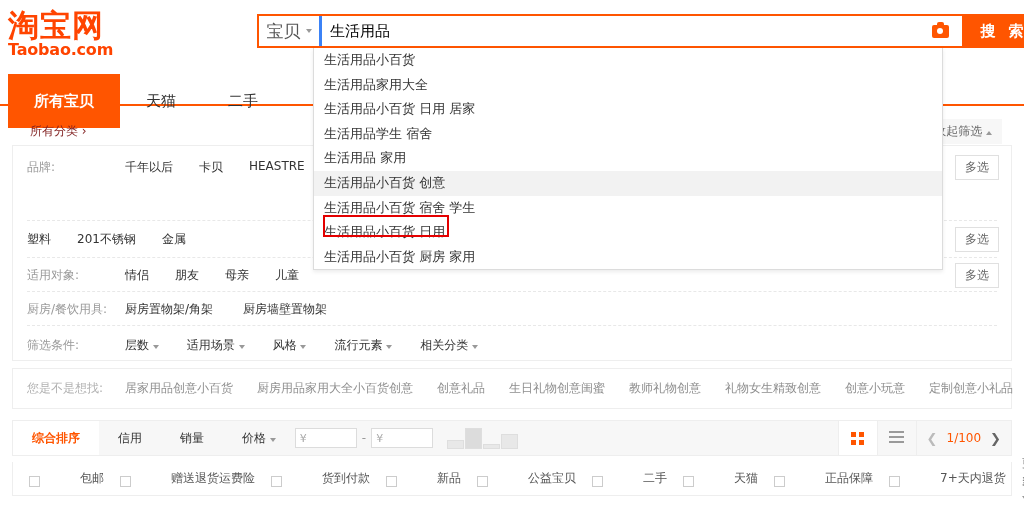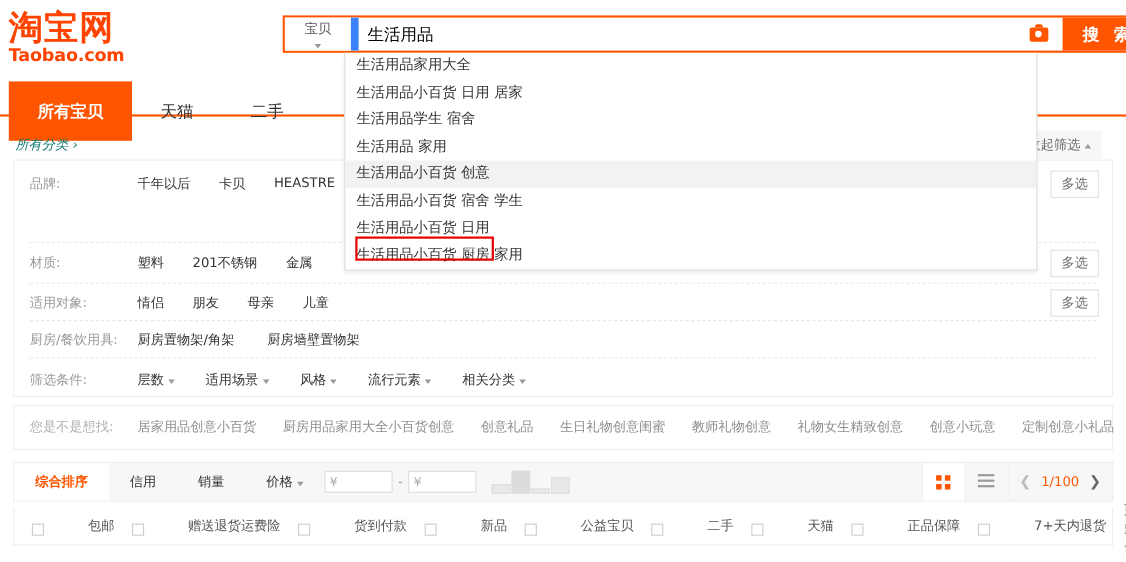--- a/index.html
+++ b/index.html
@@ -23,23 +23,22 @@
     letter-spacing:-0.2px;margin-top:-1px;
   }
 
   .searchwrap{position:absolute;left:257px;top:14px;height:34px;}
   .searchbox{
     position:relative;display:flex;align-items:stretch;height:34px;
     border:2px solid #ff5500;background:#fff;box-sizing:border-box;
   }
   .cat-select{
     width:60px;display:flex;align-items:center;justify-content:center;
-    gap:5px;font-size:12px;color:#555;background:#fff;cursor:pointer;
-    border-right:7px solid #3b82f6;
-    flex-direction:column;
+    gap:5px;font-size:17px;color:#555;background:#fff;cursor:pointer;
+    border-right:3px solid #3b82f6;
   }
   .caret{
     width:0;height:0;border-left:3.5px solid transparent;
     border-right:3.5px solid transparent;border-top:4px solid #999;
     display:inline-block;
   }
   .caret.up{border-top:none;border-bottom:4px solid #999;}
   .search-input{
     width:580px;border:none;outline:none;font-size:15px;color:#000;
     padding:11px 8px;background:transparent;
@@ -91,23 +90,22 @@
   .tabs-rule{
     position:absolute;left:0;top:104px;width:1024px;height:2px;background:#ff5500;
   }
   .orange-stub{
     position:absolute;left:936px;top:57px;width:5px;height:24px;
     background:#ffe3cf;z-index:1;
   }
 
   
   .allcat{
-    position:absolute;left:14px;top:123px;font-size:12px;color:#0f766e;
+    position:absolute;left:30px;top:123px;font-size:12px;color:#7f1d1d;
     cursor:pointer;
-    font-style:italic;
   }
   .collapse{
     position:absolute;right:22px;top:119px;font-size:12px;color:#666;
     background:#f7f7f7;padding:4px 10px;cursor:pointer;
   }
   .filterbox{
     position:absolute;left:12px;top:145px;width:1000px;height:216px;
     border:1px solid #eeeeee;background:#fff;box-sizing:border-box;
   }
   .frow{
@@ -234,21 +232,20 @@
       <div class="fvals">
         <span class="fval">千年以后</span>
         <span class="fval">卡贝</span>
         <span class="fval">HEASTRE</span>
       </div>
       <div class="multi">多选</div>
     </div>
     <div class="dashed"></div>
 
     <div class="frow" style="height:36px">
-      <div class="fl" style="padding-top:10px">材质:</div>
       <div class="fvals" style="padding-top:10px">
         <span class="fval">塑料</span>
         <span class="fval">201不锈钢</span>
         <span class="fval">金属</span>
       </div>
       <div class="multi" style="top:6px">多选</div>
     </div>
     <div class="dashed"></div>
 
     <div class="frow" style="height:33px">
@@ -379,20 +376,21 @@
         <span>正品保障</span>
       </label>
     <label class="cb">
         <i></i>
         <span>7+天内退货</span>
       </label>
     <span class="more"><span>更多</span> <span class="caret"></span></span>
   </div>
 
   <div class="suggest">
+    <div class="sugg-item"><span>生活用品小百货</span></div>
     <div class="sugg-item"><span>生活用品家用大全</span></div>
     <div class="sugg-item"><span>生活用品小百货 日用 居家</span></div>
     <div class="sugg-item"><span>生活用品学生 宿舍</span></div>
     <div class="sugg-item"><span>生活用品 家用</span></div>
     <div class="sugg-item hl"><span>生活用品小百货 创意</span></div>
     <div class="sugg-item"><span>生活用品小百货 宿舍 学生</span></div>
     <div class="sugg-item"><span>生活用品小百货 日用</span></div>
     <div class="sugg-item"><span>生活用品小百货 厨房 家用</span></div>
     <div class="redbox"></div>
   </div>

